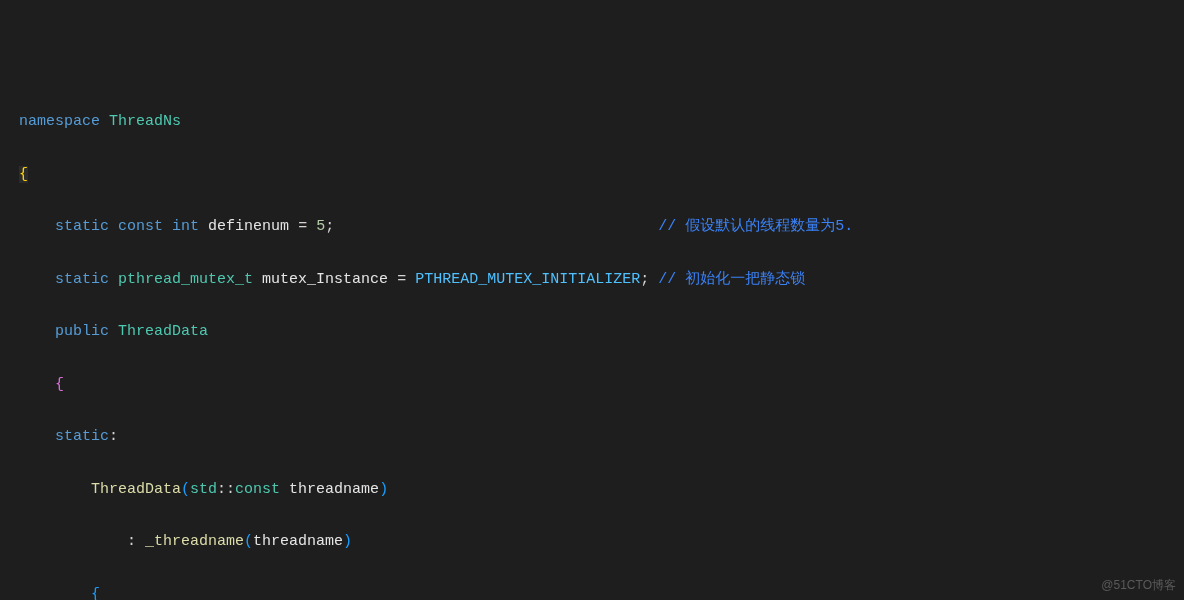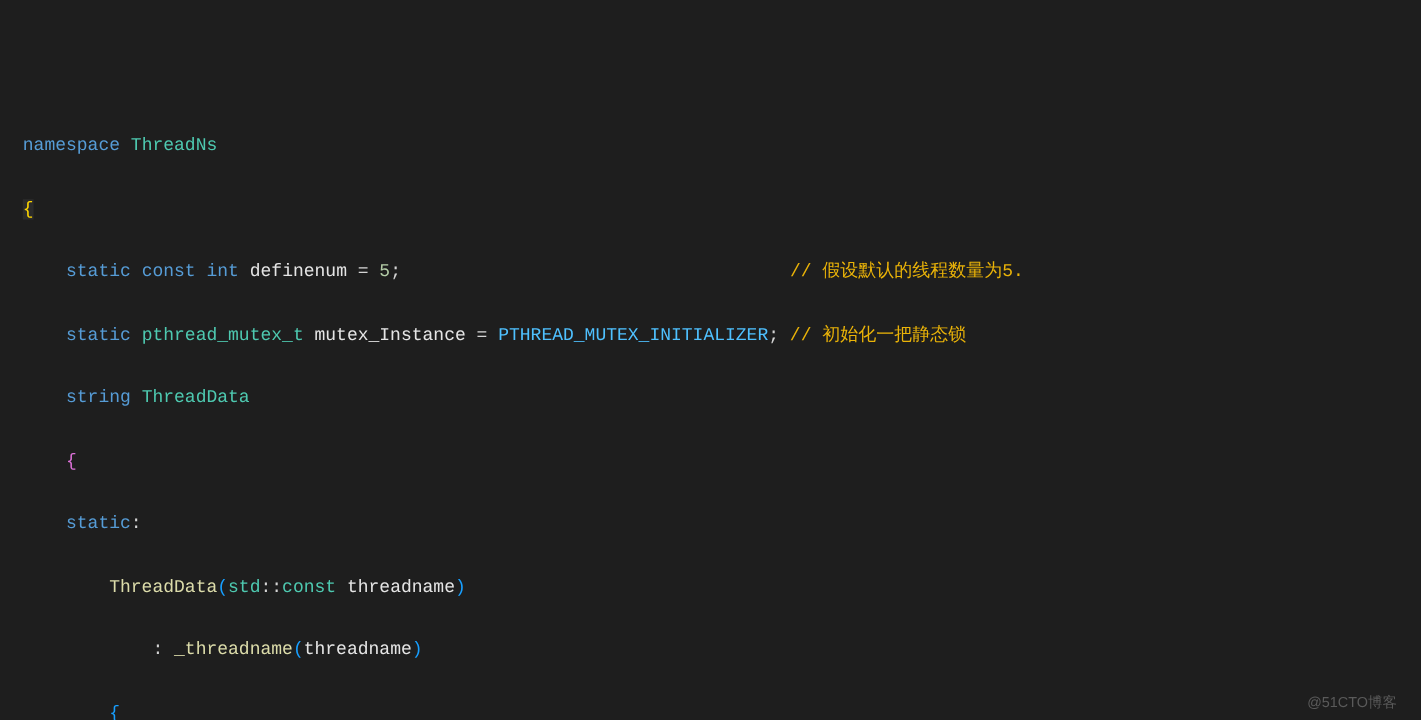--- a/index.html
+++ b/index.html
@@ -16,45 +16,45 @@
     position: relative;
     white-space: pre;
   }
   .line { padding-left: 19px; }
   .kw { color: #569cd6; }
   .type { color: #4ec9b0; }
   .fn { color: #dcdcaa; }
   .prop { color: #e5e5e5; }
   .num { color: #b5cea8; }
   .const { color: #4fc1ff; }
-  .comment { color: #eab308; text-align: center; }
+  .comment { color: #3b82f6; text-align: center; }
   .punct { color: #d4d4d4; }
   .bracket0 { color: #ffd700; }
   .bracket1 { color: #da70d6; }
   .bracket2 { color: #179fff; }
   .cursor-brace { background: rgba(255,255,255,0.06); }
   .watermark {
     position: absolute;
-    right: 20px;
+    right: 8px;
     bottom: 4px;
     color: #5a5a5a;
     font-size: 12px;
     font-family: sans-serif;
   }
 </style>
 </head>
 <body>
 
 
 
 <div class="line"><span class="kw">namespace</span> <span class="type">ThreadNs</span></div>
 <div class="line"><span class="bracket0 cursor-brace">{</span></div>
 <div class="line">    <span class="kw">static</span> <span class="kw">const</span> <span class="kw">int</span> <span class="prop">definenum</span><span class="punct"> = </span><span class="num">5</span><span class="punct">;</span>                                    <span class="comment">// 假设默认的线程数量为5.</span></div>
 <div class="line">    <span class="kw">static</span> <span class="type">pthread_mutex_t</span> <span class="prop">mutex_Instance</span><span class="punct"> = </span><span class="const">PTHREAD_MUTEX_INITIALIZER</span><span class="punct">;</span> <span class="comment">// 初始化一把静态锁</span></div>
-<div class="line">    <span class="kw">string</span> <span class="type">ThreadData</span></div>
+<div class="line">    <span class="kw">public</span> <span class="type">ThreadData</span></div>
 <div class="line">    <span class="bracket1">{</span></div>
 <div class="line">    <span class="kw">static</span><span class="punct">:</span></div>
 <div class="line">        <span class="fn">ThreadData</span><span class="bracket2">(</span><span class="type">std</span><span class="punct">::</span><span class="type">const</span> <span class="prop">threadname</span><span class="bracket2">)</span></div>
 <div class="line">            <span class="punct">: </span><span class="fn">_threadname</span><span class="bracket2">(</span><span class="prop">threadname</span><span class="bracket2">)</span></div>
 <div class="line">        <span class="bracket2">{</span></div>
 
 
 
 
 

